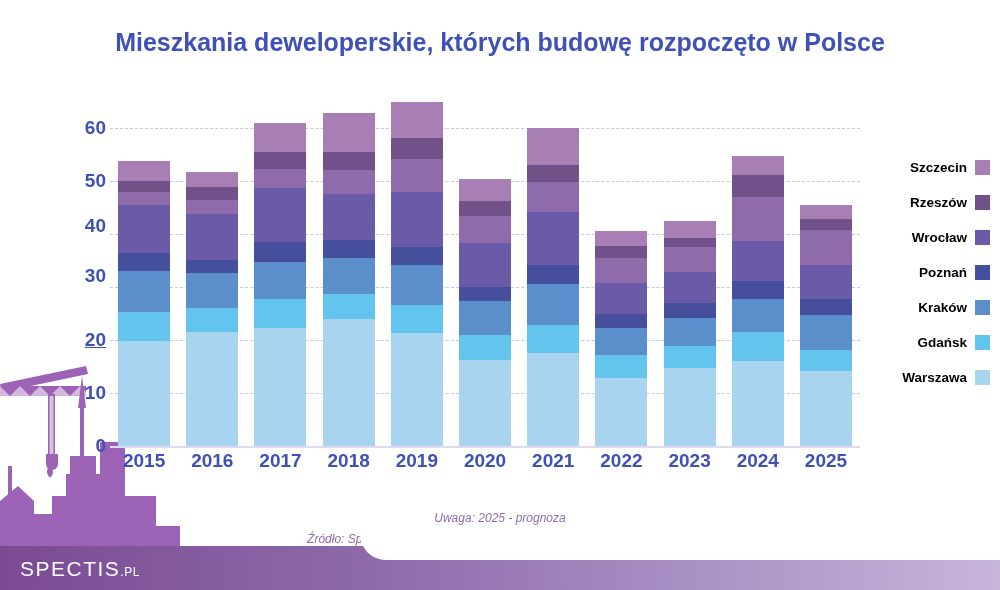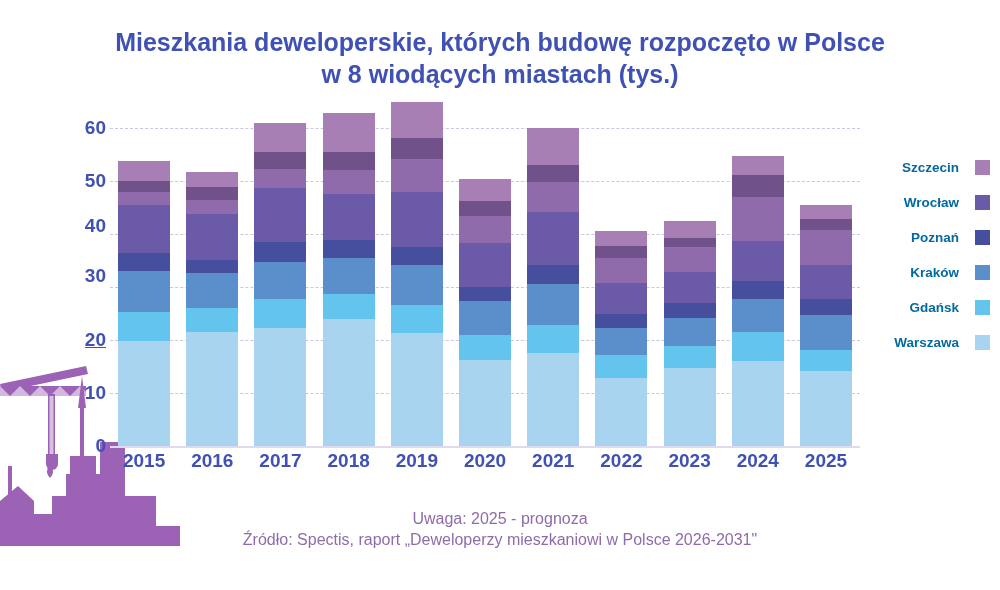--- a/index.html
+++ b/index.html
@@ -52,27 +52,27 @@
   .barslot{flex:1 1 0;height:318px;display:flex;justify-content:center;align-items:flex-end;}
   .bar{width:52px;display:flex;flex-direction:column-reverse;}
   .seg{width:100%;}
 
   .xlabels{position:absolute;left:110px;top:450px;width:750px;display:flex;}
   .xlab{flex:1 1 0;text-align:center;color:#3f51b5;font-size:19px;font-weight:bold;}
 
   
   .legend{position:absolute;left:865px;top:150px;width:125px;}
   .legrow{display:flex;align-items:center;justify-content:flex-end;height:35px;}
-  .legtext{color:#0369a1;font-size:13.5px;font-weight:bold;margin-right:16px;white-space:nowrap;}
+  .legtext{color:#000000;font-size:13.5px;font-weight:bold;margin-right:8px;white-space:nowrap;}
   .legswatch{width:15px;height:15px;flex:0 0 15px;}
 
   
   .notes{
     position:absolute;left:0;top:508px;width:1000px;text-align:center;
-    color:#8f6bab;font-size:16px;line-height:21px;
+    color:#8f6bab;font-size:12px;font-style:italic;line-height:21px;
   }
 </style>
 </head>
 <body>
 
 <div id="stage">
 
   <svg class="deco" viewBox="0 0 180 200">
     <g fill="#9b62b5">
       <polygon points="0,38 86,20 88,28 2,46"></polygon>
@@ -91,21 +91,20 @@
       <rect x="8" y="120" width="4" height="40"></rect>
       <polygon points="0,155 18,140 34,155 34,200 0,200"></polygon>
       <rect x="30" y="168" width="26" height="32"></rect>
       <rect x="120" y="150" width="36" height="50"></rect>
       <rect x="150" y="180" width="30" height="20"></rect>
     </g>
   </svg>
 
   <div class="title">
     <span>Mieszkania deweloperskie, których budowę rozpoczęto w Polsce</span>
-    <span class="l2">w 8 wiodących miastach (tys.)</span>
   </div>
 
   <div class="ylabels" id="ylabels">
       <div class="ytick" style="top: 336px;">0</div>
       <div class="ytick" style="top: 283px;">10</div>
       <div class="ytick" style="top: 230px; text-decoration: underline;">20</div>
       <div class="ytick" style="top: 166px;">30</div>
       <div class="ytick" style="top: 116px;">40</div>
       <div class="ytick" style="top: 71px;">50</div>
       <div class="ytick" style="top: 18px;">60</div>
@@ -270,20 +269,24 @@
       <div class="xlab">2024</div>
       <div class="xlab">2025</div>
     </div>
 
   <div class="legend" id="legend">
       <div class="legrow">
         <span class="legtext">Szczecin</span>
         <span class="legswatch" style="background: rgb(168, 127, 181);"></span>
       </div>
       <div class="legrow">
+        <span class="legtext">Rzeszów</span>
+        <span class="legswatch" style="background: rgb(112, 81, 138);"></span>
+      </div>
+      <div class="legrow">
         <span class="legtext">Wrocław</span>
         <span class="legswatch" style="background: rgb(106, 90, 168);"></span>
       </div>
       <div class="legrow">
         <span class="legtext">Poznań</span>
         <span class="legswatch" style="background: rgb(70, 79, 158);"></span>
       </div>
       <div class="legrow">
         <span class="legtext">Kraków</span>
         <span class="legswatch" style="background: rgb(90, 143, 204);"></span>
@@ -296,14 +299,18 @@
         <span class="legtext">Warszawa</span>
         <span class="legswatch" style="background: rgb(169, 212, 239);"></span>
       </div>
     </div>
 
   <div class="notes">
     <div>Uwaga: 2025 - prognoza</div>
     <div>Źródło: Spectis, raport „Deweloperzy mieszkaniowi w Polsce 2026-2031"</div>
   </div>
 
+  <div class="footer-bar">
+    <div class="footer-notch"></div>
+    <div class="logo"><span>SPECTIS</span><span class="suffix">.PL</span></div>
+  </div>
 
 </div>
 
 </body></html>

